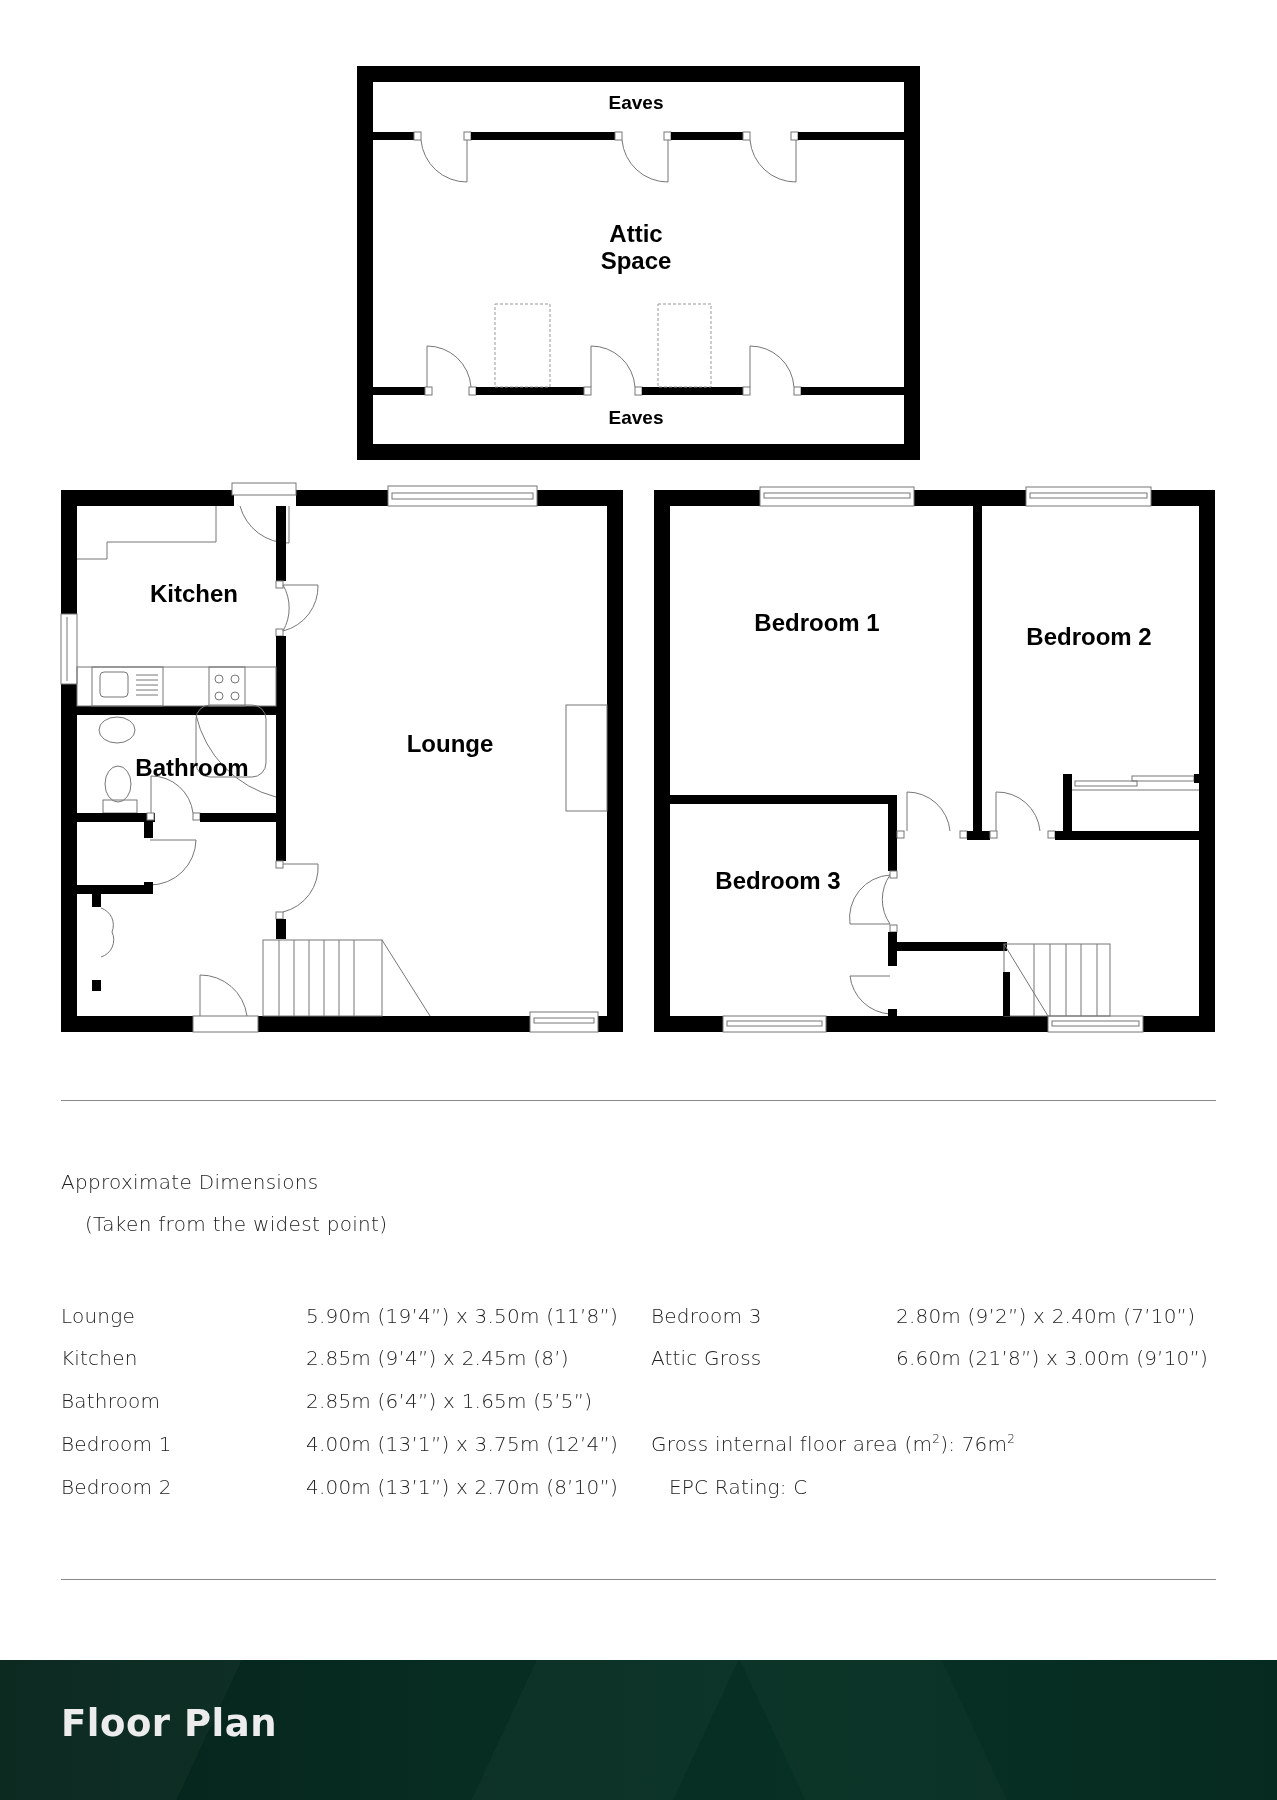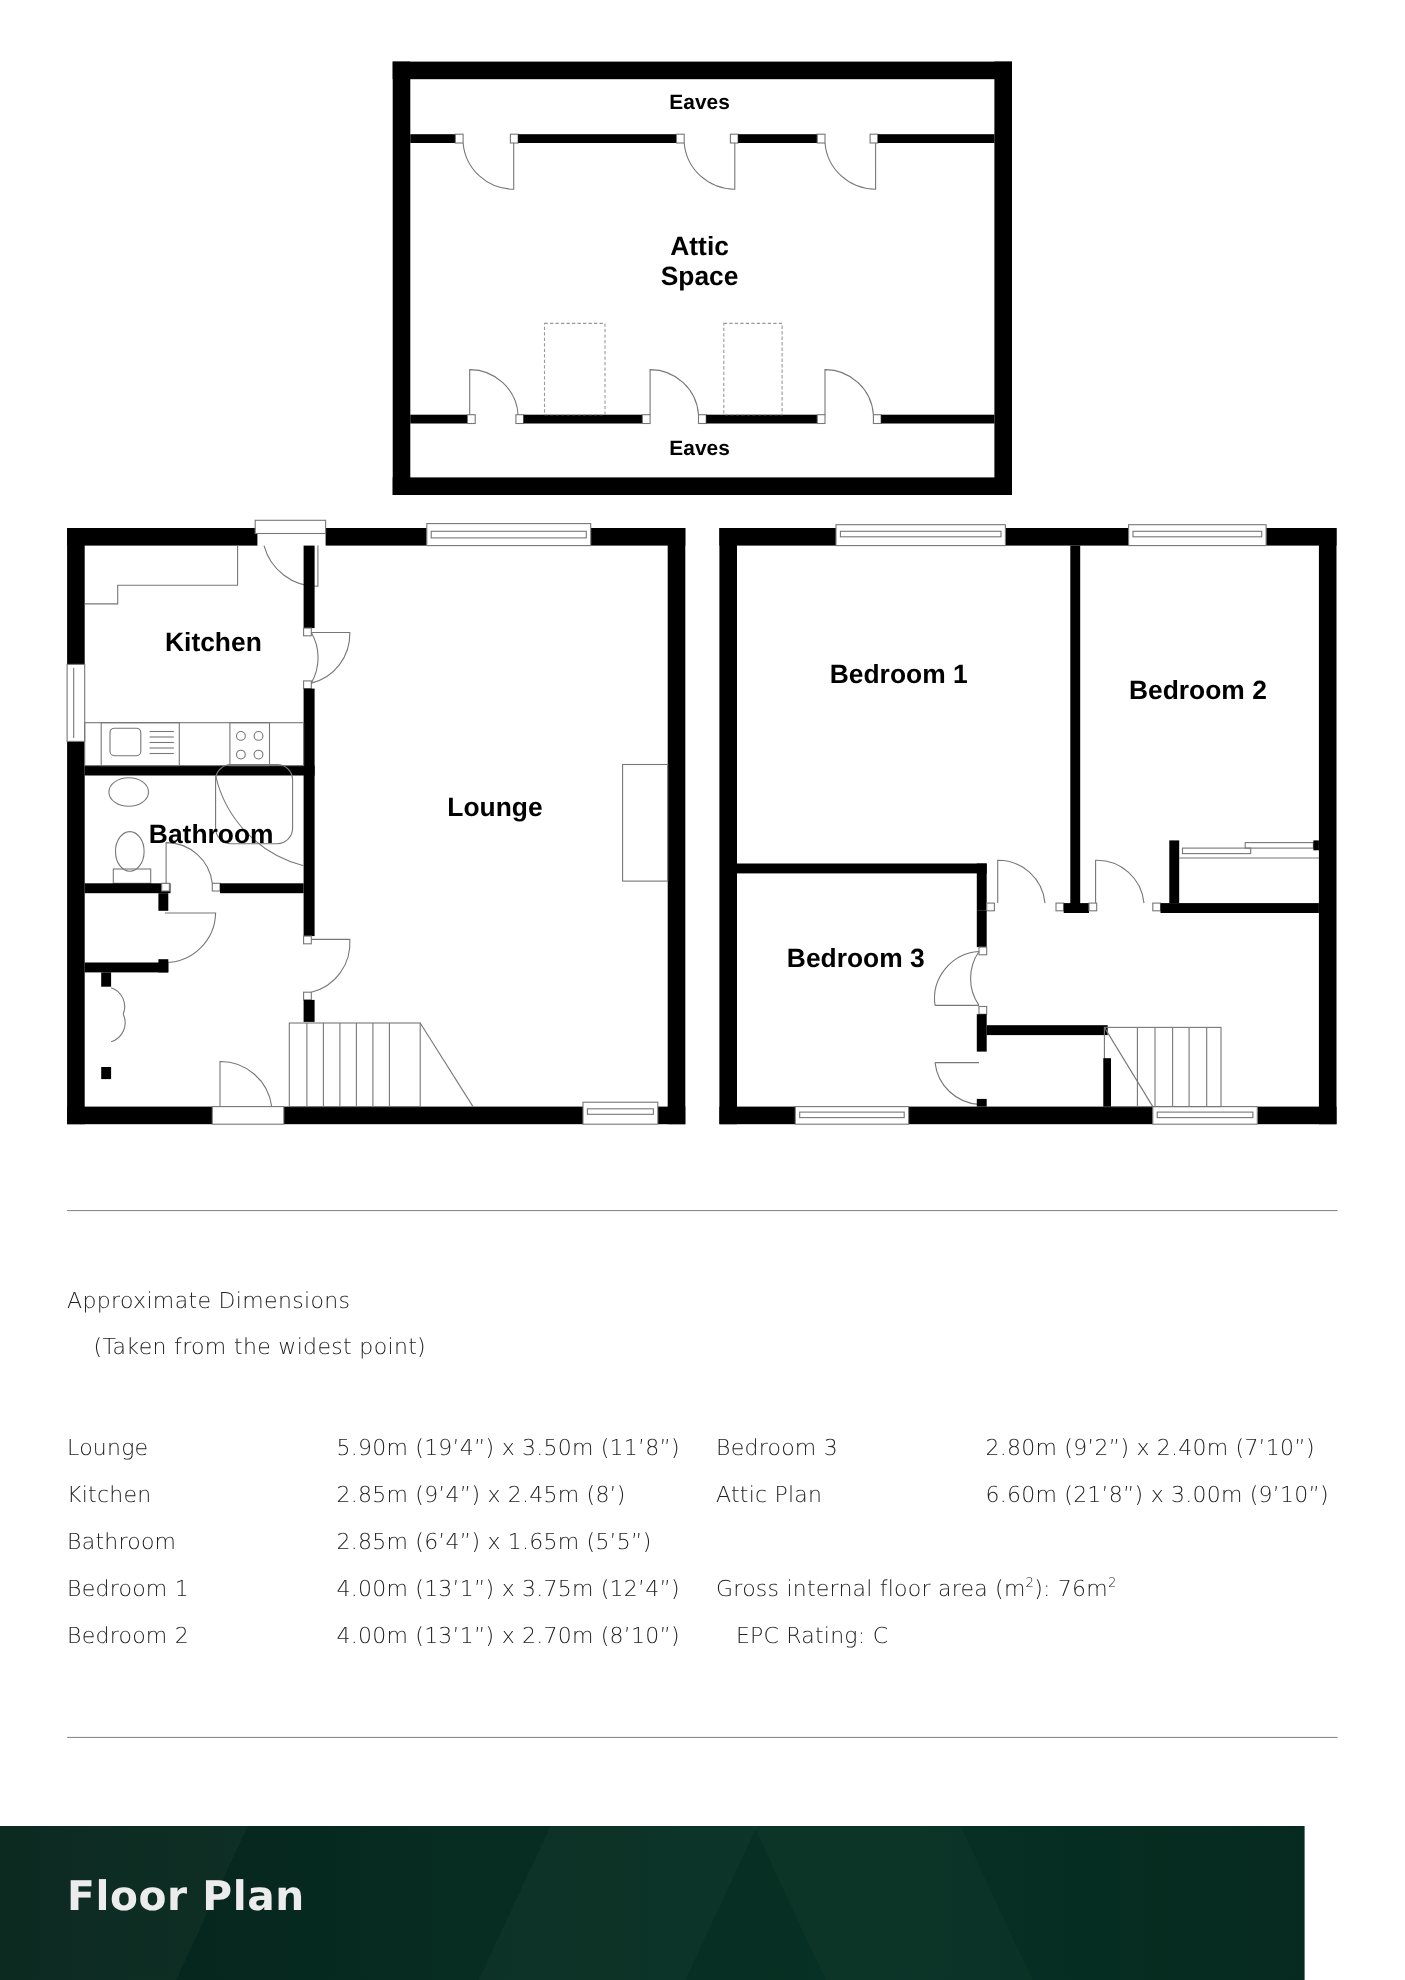--- a/index.html
+++ b/index.html
@@ -1,19 +1,19 @@
 <!DOCTYPE html>
 <html><head>
 <meta charset="utf-8">
 <style>
   * { box-sizing: border-box; margin: 0; padding: 0; }
   html, body { width: 1277px; height: 1800px; background: #ffffff; overflow: hidden; }
   body { position: relative; font-family: "DejaVu Sans", sans-serif; color: #1a1a1a; }
 
-  .plans { position: absolute; left: 0; top: 2px; width: 1277px; height: 1060px; }
+  .plans { position: absolute; left: 0; top: 12px; width: 1277px; height: 1060px; }
   .plans svg { position: absolute; left: 0; top: 0; }
   .room-label {
     font-family: "Liberation Sans", sans-serif;
     font-weight: bold;
     fill: #000;
   }
 
   .divider { position: absolute; left: 61px; width: 1155px; height: 0; border-top: 1.5px solid #8a8a8a; }
   .divider.top { top: 1100px; }
   .divider.bottom { top: 1579px; }
@@ -25,21 +25,21 @@
   .dims .h2 { top: 42px; margin-left: 24px; }
   .row { position: absolute; white-space: nowrap; letter-spacing: 0.2px; }
   .row .name { position: absolute; left: 0; }
   .row .val { position: absolute; left: 245px; }
   .col-left { left: 0; }
   .col-right { left: 590px; }
   .extra { position: absolute; left: 590px; white-space: nowrap; letter-spacing: 0.2px; }
   sup { font-size: 12px; vertical-align: 8px; }
 
   .banner {
-    position: absolute; left: 0; top: 1660px; width: 1186px; height: 140px;
+    position: absolute; left: 0; top: 1660px; width: 1277px; height: 140px;
     background:
       linear-gradient(115deg, rgba(255,255,255,0.03) 0 18%, transparent 18% 40%, rgba(255,255,255,0.025) 40% 55%, transparent 55%),
       linear-gradient(65deg, transparent 0 60%, rgba(255,255,255,0.02) 60% 75%, transparent 75%),
       linear-gradient(90deg, #05231a 0%, #072c21 35%, #073124 65%, #062a1f 100%);
   }
   .banner-title {
     position: absolute; left: 61px; top: 42px;
     font-family: "DejaVu Sans", sans-serif; font-weight: bold; font-size: 37px;
     color: #ececec; letter-spacing: 0.5px;
   }
@@ -282,21 +282,21 @@
   <div class="row col-left" style="top:305px;">
     <span class="name">Bedroom 2</span>
     <span class="val">4.00m (13’1”) x 2.70m (8’10”)</span>
   </div>
 
   <div class="row col-right" style="top:134px;">
     <span class="name">Bedroom 3</span>
     <span class="val">2.80m (9’2”) x 2.40m (7’10”)</span>
   </div>
   <div class="row col-right" style="top:176px;">
-    <span class="name">Attic Plan</span>
+    <span class="name">Attic Gross</span>
     <span class="val">6.60m (21’8”) x 3.00m (9’10”)</span>
   </div>
 
   <div class="extra" style="top:262px; left:590px;"><span>Gross internal floor area (m</span><sup>2</sup><span>): 76m</span><sup>2</sup></div>
   <div class="extra" style="top:305px; left:608px;">EPC Rating: C</div>
 </div>
 
 <div class="divider bottom"></div>
 
 <div class="banner">

